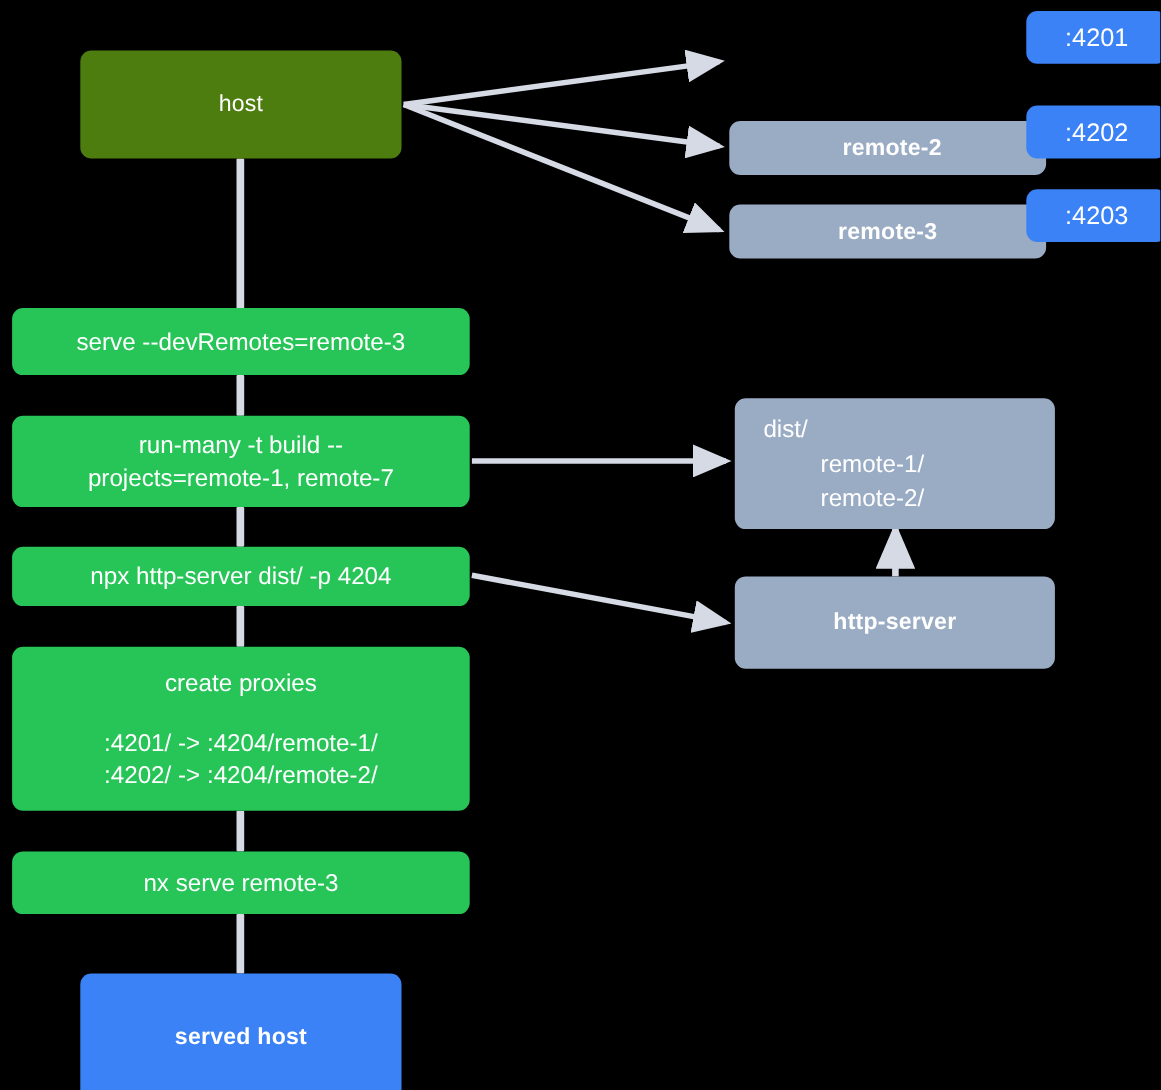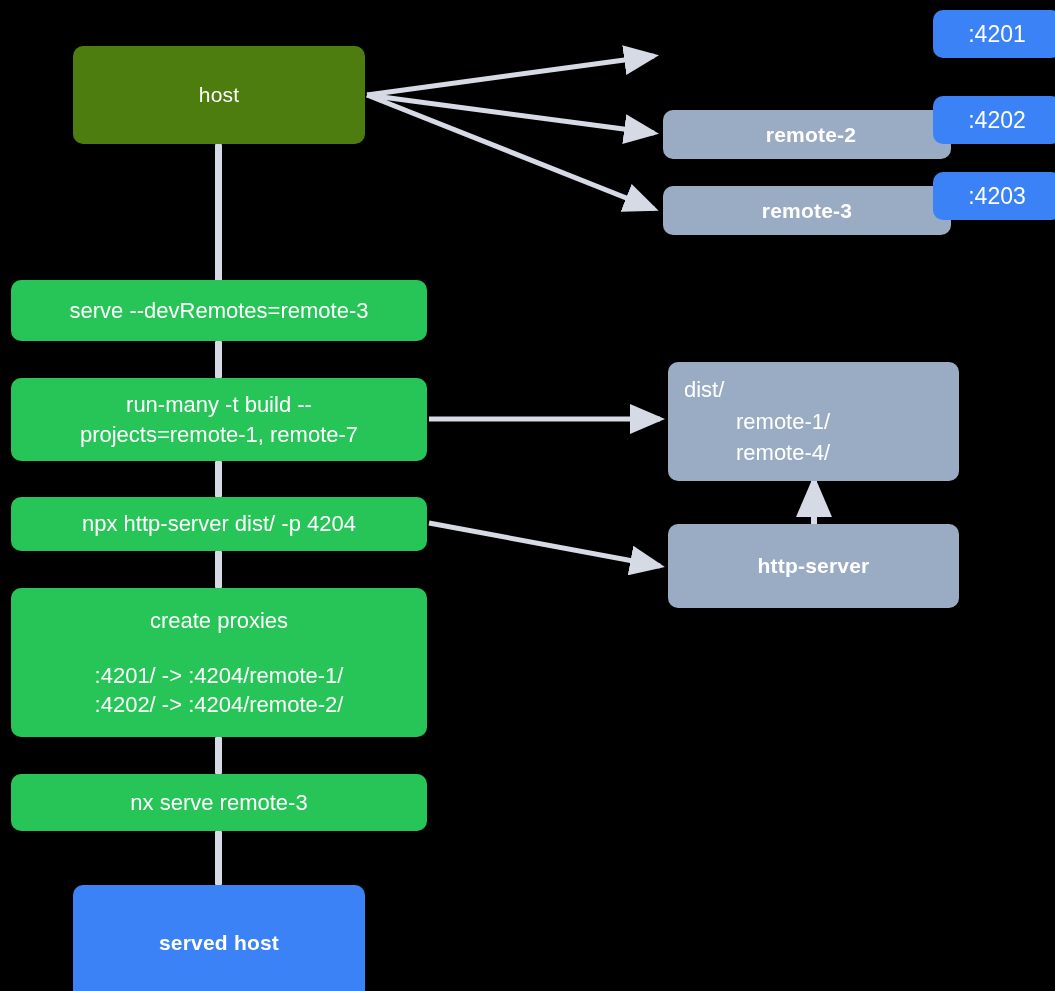--- a/index.html
+++ b/index.html
@@ -76,21 +76,21 @@
     position: absolute;
     box-sizing: border-box;
     background: #9aacc4;
     border-radius: 10px;
     color: #ffffff;
     font-size: 22px;
     line-height: 1.45;
     display: flex;
     flex-direction: column;
     justify-content: center;
-    padding-left: 16px;
+    padding-left: 26px;
   }
   .dist-line-1 { text-align: left; }
   .dist-line-2 { text-align: left; padding-left: 52px; }
   .dist-line-3 { text-align: left; padding-left: 52px; }
   .spine {
     position: absolute;
     width: 7px;
     background: #d5dae5;
     border-radius: 1px;
   }
@@ -187,20 +187,20 @@
     <span>nx serve remote-3</span>
   </div>
 
   <div class="node node-served" style="left:73px; top:885px; width:292px; height:116px;">
     <span>served host</span>
   </div>
 
   <div class="dist-box" style="left:668px; top:362px; width:291px; height:119px;">
     <span class="dist-line-1">dist/</span>
     <span class="dist-line-2">remote-1/</span>
-    <span class="dist-line-3">remote-4/</span>
+    <span class="dist-line-3">remote-2/</span>
   </div>
 
   <div class="node node-gray" style="left:668px; top:524px; width:291px; height:84px;">
     <span>http-server</span>
   </div>
 
 </div>
 
 </body></html>

